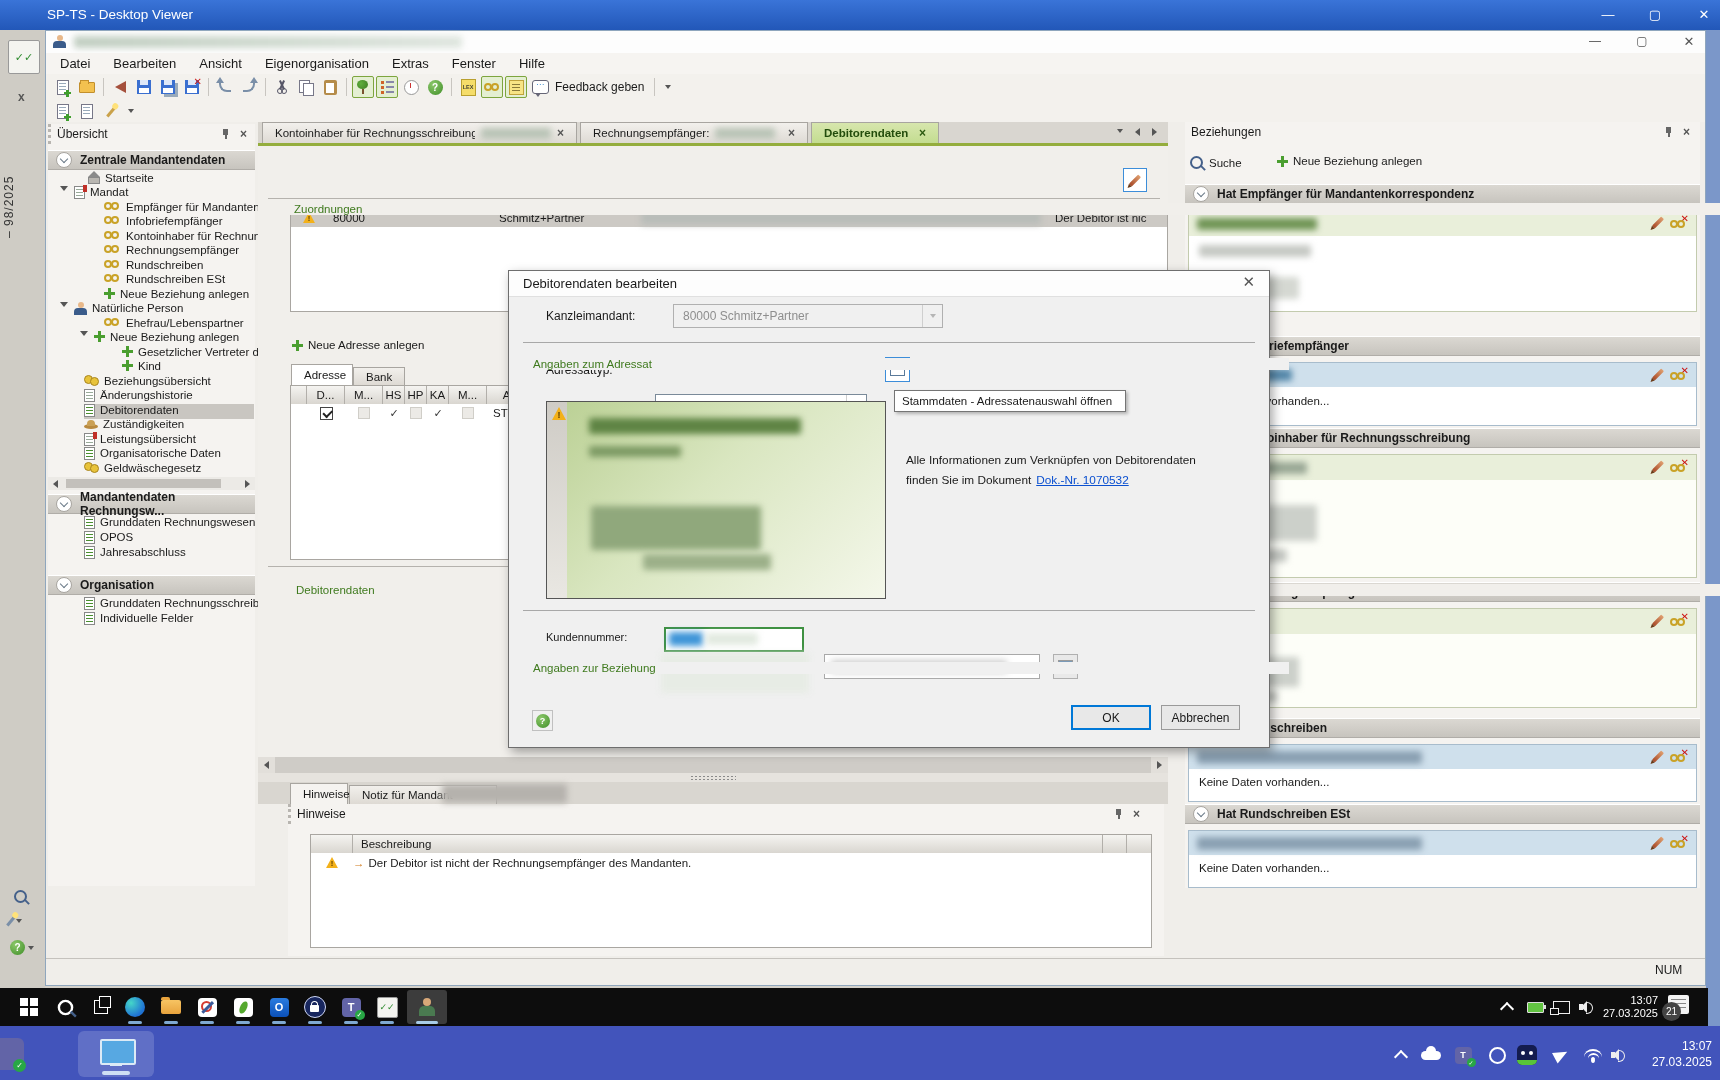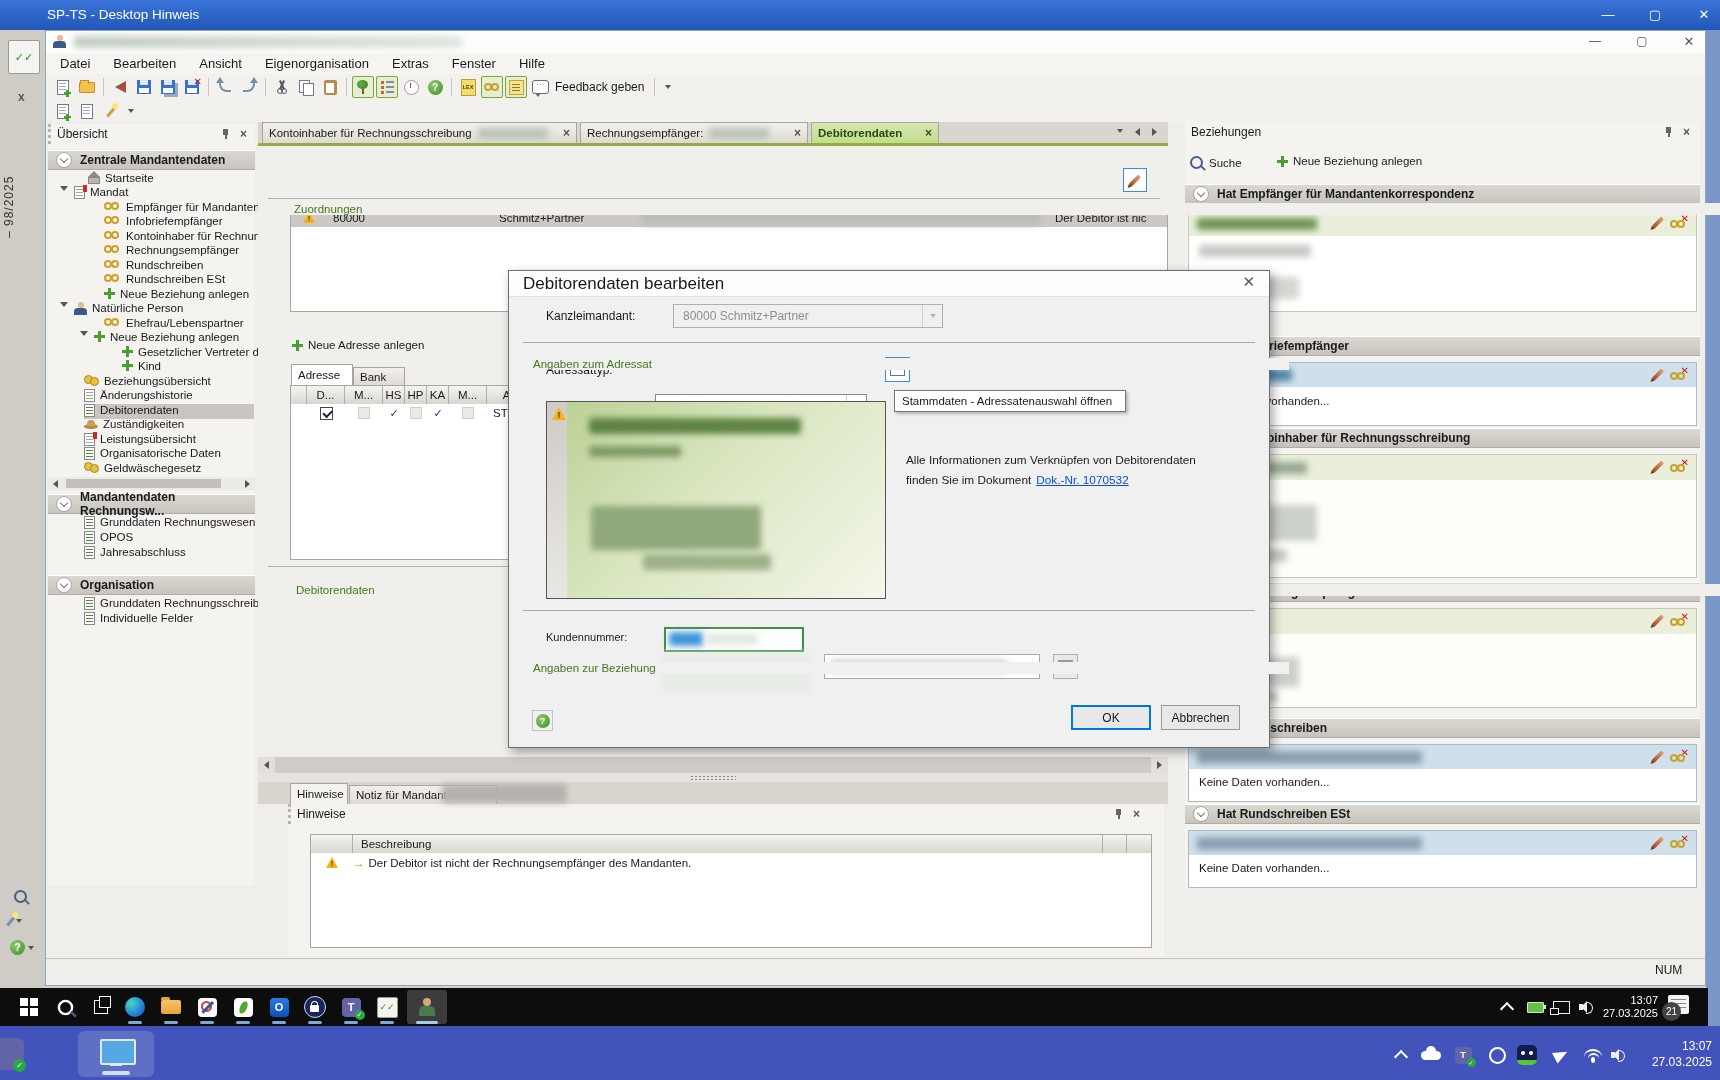--- a/index.html
+++ b/index.html
@@ -128,33 +128,33 @@
   .unlink{position:relative;width:18px;height:12px;cursor:pointer}
   .unlink::before,.unlink::after{content:"";position:absolute;top:3px;width:8px;height:8px;border:2px solid #c9a227;border-radius:50%;box-sizing:border-box}
   .unlink::before{left:0}.unlink::after{left:7px}
   .unlink i{position:absolute;right:-1px;top:-4px;font-style:normal;color:#cc1111;font-weight:bold;font-size:10px}
   .cb{width:13px;height:13px;border:1px solid #444;background:#fff;position:relative;box-sizing:border-box}
   .cb.on::after{content:"";position:absolute;left:2px;top:2.5px;width:7px;height:3.5px;border-left:2px solid #222;border-bottom:2px solid #222;transform:rotate(-45deg)}
   .ckmark{font-size:11px;color:#333}
   .esq{width:12px;height:12px;background:#eceae6;border:1px solid #d0cec8;box-sizing:border-box}
   
   .tab{height:21px;display:flex;align-items:center;font-size:11.5px;background:linear-gradient(#f2f0ec,#dedad4);
-       border:1px solid #a8a5a0;border-bottom:none;box-sizing:border-box;padding:0 6px;gap:6px;cursor:pointer;white-space:nowrap}
+       border:1px solid #a8a5a0;border-bottom:none;box-sizing:border-box;padding:0 12px;gap:6px;cursor:pointer;white-space:nowrap}
   .tab.act{background:linear-gradient(#d7e6ad,#c3dc90);font-weight:bold;color:#234d0c}
   .rdx{filter:blur(3px);border-radius:2px}
   
   .th{background:linear-gradient(#f5f4f1,#d9d6d0);border-right:1px solid #b2afaa;box-sizing:border-box;
       font-size:11.5px;display:flex;align-items:center;justify-content:center;overflow:hidden}
   .groupl{color:#3f7a1e;font-size:11.5px;background:#f1efeb;padding:0 4px;position:relative;z-index:2}
   .hr{height:1px;background:#b5b2ad}
   
   .dlg{left:508px;top:270px;width:760px;height:476px;background:#f0f0f0;border:1px solid #6e6e6e;
        box-shadow:3px 4px 10px rgba(0,0,0,.35);z-index:50}
   .dtitle{left:0;top:0;width:100%;height:26px;background:#fdfdfd;display:flex;align-items:center;
-          font-size:17px;padding-left:14px;box-sizing:border-box;border-bottom:1px solid #e0e0e0}
+          font-size:13px;padding-left:14px;box-sizing:border-box;border-bottom:1px solid #e0e0e0}
   .combo{box-sizing:border-box;display:flex;align-items:center;font-size:12px;position:relative}
   .combo .ar{position:absolute;right:0;top:0;bottom:0;width:19px;display:flex;align-items:center;justify-content:center;border-left:1px solid #cfcfcf}
   .btnw{box-sizing:border-box;display:flex;align-items:center;justify-content:center;cursor:pointer}
   .winglyph{width:13px;height:11px;border:1px solid #5a7a9a;background:#fff;position:relative}
   .winglyph::before{content:"";position:absolute;top:0;left:0;right:0;height:3px;background:#7a9ab8}
   .fslabel{color:#3f7a1e;font-size:11.5px;background:#f0f0f0;padding:0 4px;position:relative;z-index:2}
   
   .rtb{left:0;top:988px;width:1708px;height:38px;background:#0d0d0d}
   .tbi{position:absolute;top:994px;width:26px;height:26px;display:flex;align-items:center;justify-content:center;cursor:pointer}
   .runbar{position:absolute;top:1021px;height:3px;width:14px;background:#7fa9d2;border-radius:2px}
@@ -203,21 +203,21 @@
   .wifi i{position:absolute;border:2px solid #fff;border-bottom:none;border-left:none;border-right:none;border-radius:50%}
   .wifi .w1{left:0;top:0;width:18px;height:14px}
   .wifi .w2{left:3.5px;top:4px;width:11px;height:9px}
   .wifi .w3{left:7px;top:8px;width:4px;height:4px;background:#fff;border-radius:50%}
   .clocktxt{color:#fff;font-size:11px;text-align:right;line-height:13px}
 </style>
 </head>
 <body>
 
 <div class="abs vbar">
-  <div class="abs vtitle">SP-TS - Desktop Hinweis</div>
+  <div class="abs vtitle">SP-TS - Desktop Viewer</div>
 </div>
 <div class="abs vctl" style="left:1598px">—</div>
 <div class="abs vctl" style="left:1645px">▢</div>
 <div class="abs vctl" style="left:1694px">✕</div>
 <div class="abs grip">
   <div class="dots"></div>
   <div class="dtri"></div>
   <div class="dots"></div>
 </div>
 <div class="abs rsliver"></div>

